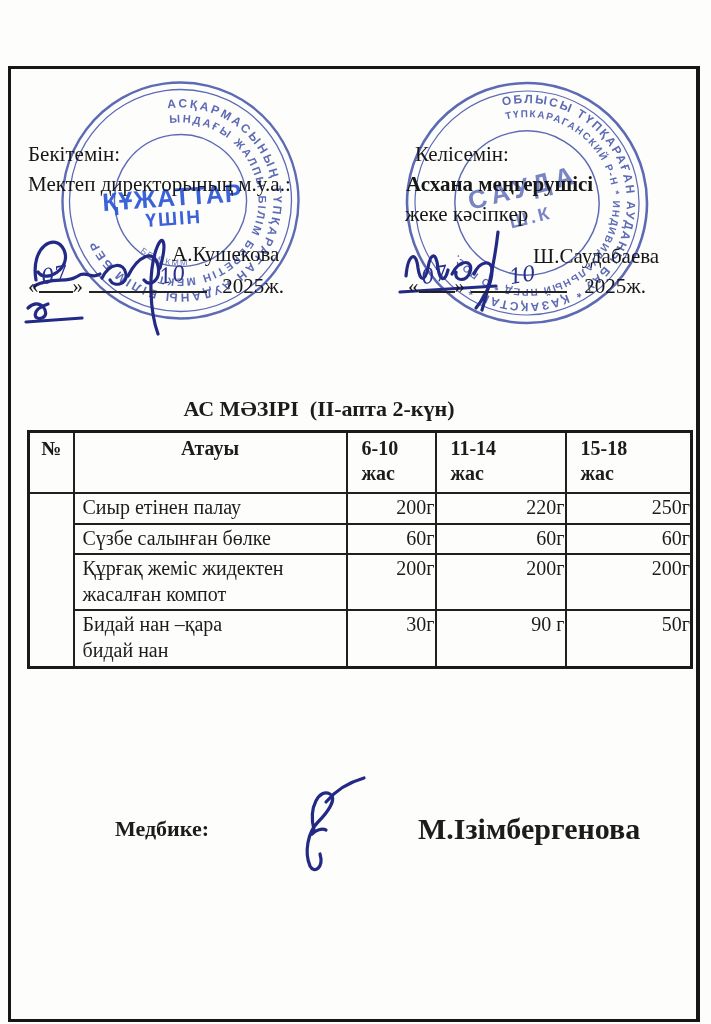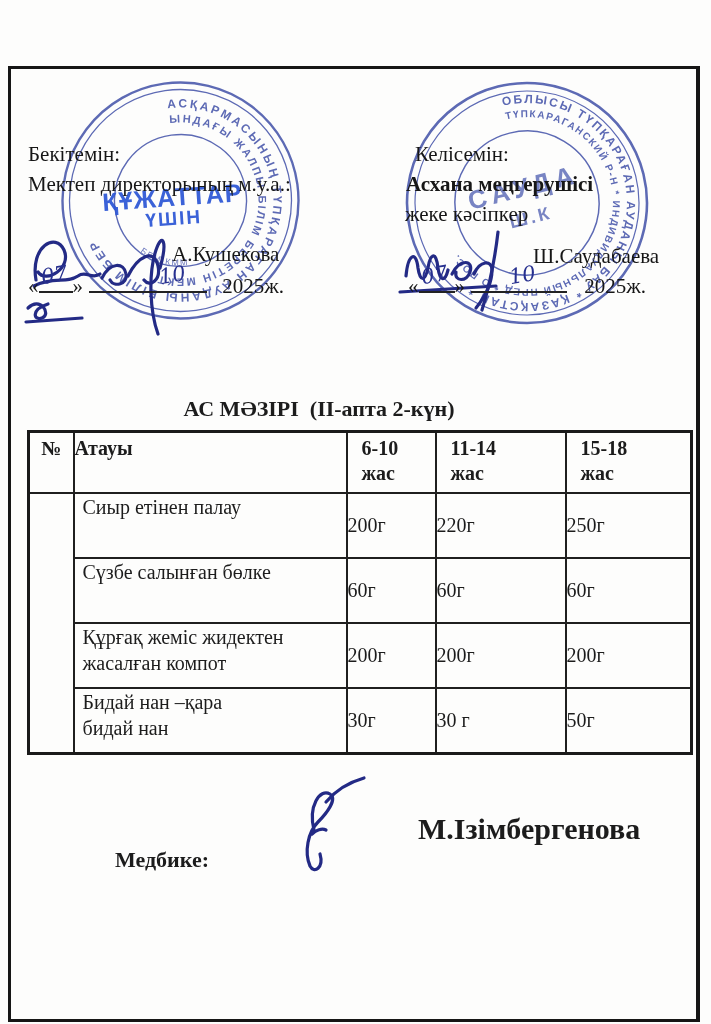--- a/index.html
+++ b/index.html
@@ -30,28 +30,28 @@
   .menu-title { position:absolute; left:0; top:396px; width:638px; text-align:center;
       font-weight:bold; font-size:22px; white-space:pre; }
   table.menu { position:absolute; left:27px; top:430px; width:657px; border-collapse:collapse;
       font-size:20px; table-layout:fixed; }
   table.menu th, table.menu td { border:2px solid #1f1f1f; vertical-align:top; }
   table.menu { border:3px solid #1a1a1a; }
   th.c-num { width:45px; } th.c-name { width:273px; }
   th.c-a1 { width:89px; } th.c-a2 { width:130px; } th.c-a3 { width:126px; }
   .hdr { font-weight:bold; padding:3px 2px 6px 14px; text-align:left; line-height:1.25; }
   .hdr-num { font-weight:bold; text-align:center; padding:4px 0; vertical-align:top; }
-  .hdr-name { font-weight:bold; text-align:left; padding:4px 0; vertical-align:top;margin-left:34px; }
-  td.val { text-align:left; padding:20px 0; }
+  .hdr-name { font-weight:bold; text-align:center; padding:4px 0; vertical-align:top;margin-left:34px; }
+  td.val { text-align:right; padding:2px 0; }
   td.nm { padding:1px 16px 2px 8px; line-height:1.28; }
   td.nm span { display:inline-block; }
   .w-narrow span { max-width:205px; } .w-mid span { max-width:175px; }
 
   
-  .nurse-label { position:absolute; left:115px; top:847px; font-weight:bold; font-size:22px;text-align:right; }
+  .nurse-label { position:absolute; left:115px; top:816px; font-weight:bold; font-size:22px;text-align:right; }
   .nurse-name  { position:absolute; left:418px; top:812px; font-weight:bold; font-size:30px; }
 </style>
 </head>
 <body>
 
 <div class="page-frame"></div>
 
 <div class="stamp" style="left:58px; top:78px; width:245px; height:245px; transform:rotate(-8deg);">
   <svg width="245" height="245" viewBox="0 0 245 245">
     <defs>
@@ -164,21 +164,21 @@
   </tr>
   <tr>
     <td class="nm w-narrow"><span>Құрғақ жеміс жидектен жасалған компот</span></td>
     <td class="val">200г</td>
     <td class="val">200г</td>
     <td class="val">200г</td>
   </tr>
   <tr>
     <td class="nm w-mid"><span>Бидай нан –қара бидай нан</span></td>
     <td class="val">30г</td>
-    <td class="val">30 г</td>
+    <td class="val">90 г</td>
     <td class="val">50г</td>
   </tr>
 </tbody>
   </table>
 
 <div class="nurse-label">Медбике:</div>
 
 <svg class="sig" style="left:268px; top:772px;" width="100" height="105" viewBox="0 0 100 105">
   <path d="M 46 58 C 40 34, 52 16, 62 22 C 70 27, 58 42, 50 50 C 40 60, 36 80, 42 94 C 46 102, 56 96, 52 82"></path>
   <path d="M 58 30 C 68 18, 82 10, 96 6"></path>

